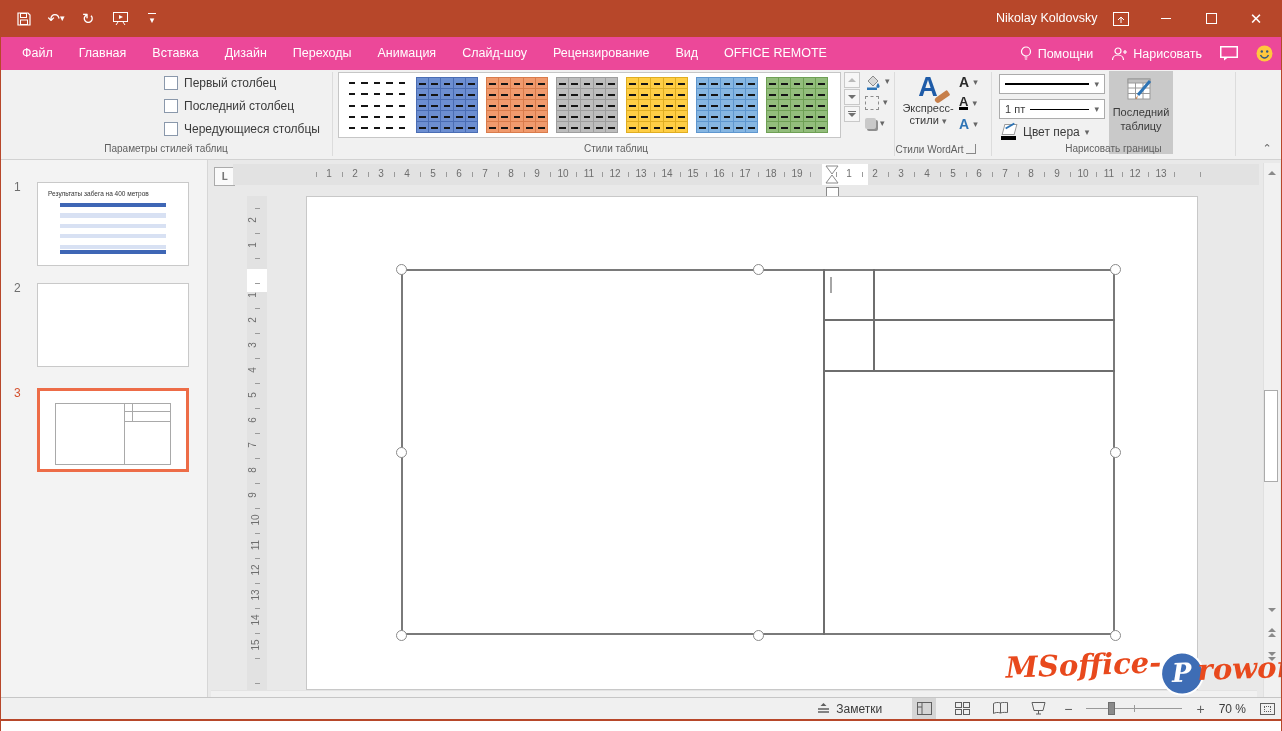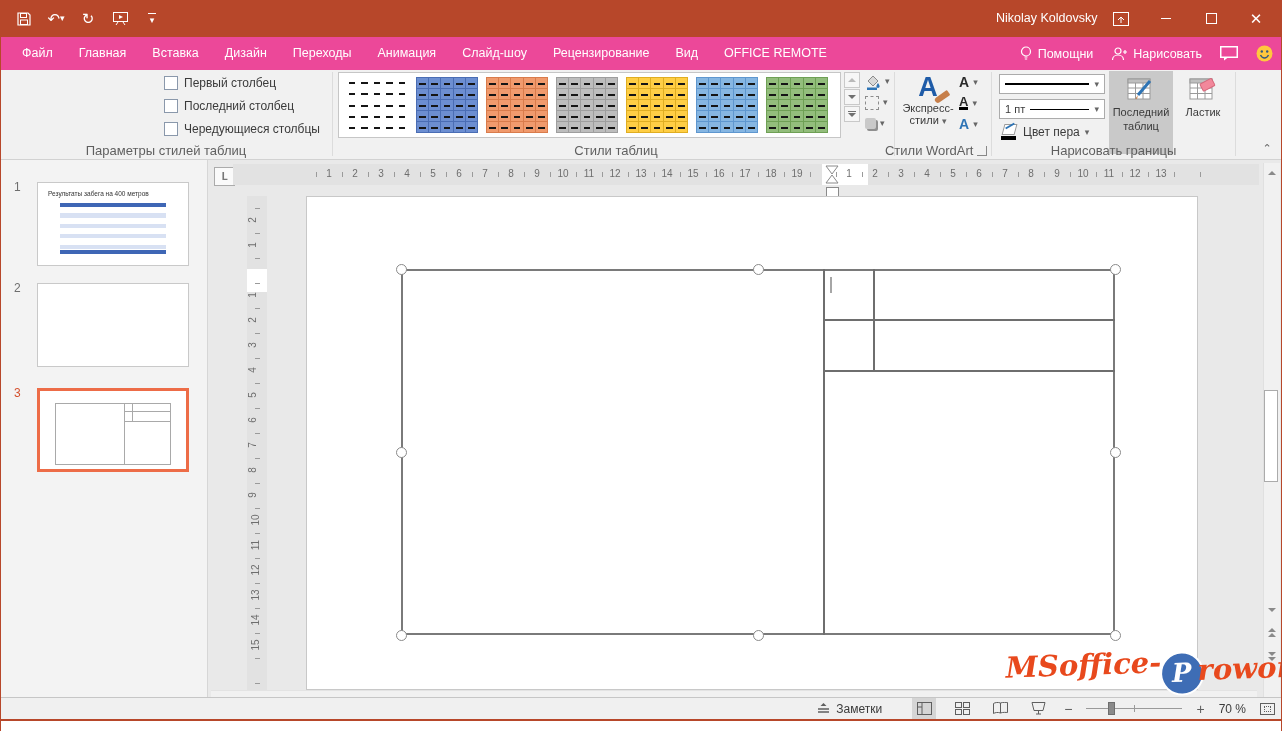--- a/index.html
+++ b/index.html
@@ -27,21 +27,21 @@
   .tabs-main{left:8px;top:0;height:33px;display:flex;}
   .rtab{height:33px;line-height:33px;padding:0 13px;color:#fff;font-size:12.5px;white-space:nowrap;}
   .ctx-tabs{left:822px;top:0;width:158px;height:33px;background:#9E3A21;display:flex;}
   .ctab.active{background:#F1F1F1;color:#C8431F;}
   .tabrow-right{right:10px;top:0;height:33px;display:flex;align-items:center;gap:18px;color:#fff;font-size:12.5px;}
   .tr-item{display:flex;align-items:center;gap:6px;white-space:nowrap;}
 
   
   .ribbon{left:0;top:70px;width:1282px;height:90px;background:#F1F1F1;border-bottom:1px solid #D2D2D2;box-sizing:border-box;}
   .gsep{top:2px;width:1px;height:84px;background:#DCDCDC;}
-  .glabel{top:73px;font-size:13px;color:#5F5F5F;text-align:center;white-space:nowrap;}
+  .glabel{top:73px;font-size:10px;color:#5F5F5F;text-align:center;white-space:nowrap;}
   .cb-col{top:6px;display:flex;flex-direction:column;gap:9px;}
   .cbrow{display:flex;align-items:center;gap:6px;font-size:12px;color:#3B3B3B;white-space:nowrap;}
   .cbbox{width:12px;height:12px;background:#fff;border:1px solid #8A98AB;}
   .gallery{left:337px;top:2px;width:503px;height:66px;background:#fff;border:1px solid #C6C6C6;
            display:flex;align-items:center;gap:8px;padding-left:7px;box-sizing:border-box;}
   .swatch{width:60px;height:54px;display:grid;grid-template-columns:repeat(5,1fr);grid-template-rows:repeat(5,1fr);gap:1px;padding:1px;}
   .swcell{position:relative;}
   .swcell::after{content:"";position:absolute;left:20%;right:20%;top:45%;height:2px;background:#151515;}
   .gal-scroll{left:843px;top:2px;display:flex;flex-direction:column;gap:1px;}
   .gs-btn{width:16px;height:16px;background:#F6F6F6;border:1px solid #C9C9C9;display:flex;align-items:center;justify-content:center;box-sizing:border-box;}
@@ -503,30 +503,21 @@
     </div>
     <div class="abs big-btn draw-btn">
       <svg width="30" height="30" viewBox="0 0 30 30" style="margin-top:4px;">
         <rect x="2" y="4" width="22" height="20" fill="#fff" stroke="#9A9A9A"></rect>
         <rect x="2" y="4" width="22" height="4" fill="#BFBFBF" stroke="#9A9A9A"></rect>
         <path d="M9.5 8v16M17 8v16M2 13h22M2 18.5h22" stroke="#9A9A9A"></path>
         <path d="M12 20L24 6" stroke="#2E74B5" stroke-width="3"></path>
         <path d="M12 20l-2.5 3.5L11 24z" fill="#C77F4A"></path>
       </svg>
       <span>Последний</span>
-      <span>таблиц</span>
-    </div>
-    <div class="abs big-btn erase-btn">
-      <svg width="30" height="30" viewBox="0 0 30 30" style="margin-top:4px;">
-        <rect x="2" y="4" width="22" height="20" fill="#fff" stroke="#9A9A9A"></rect>
-        <rect x="2" y="4" width="22" height="4" fill="#BFBFBF" stroke="#9A9A9A"></rect>
-        <path d="M9.5 8v16M17 8v16M2 13h22M2 18.5h22" stroke="#9A9A9A"></path>
-        <rect x="13" y="6" width="13" height="8" rx="1" transform="rotate(-28 19 10)" fill="#F2889B" stroke="#D5687B"></rect>
-      </svg>
-      <span>Ластик</span>
+      <span>таблицу</span>
     </div>
     <div class="abs glabel" style="left:1000px;width:225px;">Нарисовать границы</div>
     <div class="abs gsep" style="left:1234px;"></div>
     <div class="abs collapse">⌃</div>
   </div>
 
   <div class="abs content-bg"></div>
   <div class="abs panel">
       <div class="slide-num" style="left: 13px; top: 20px;">1</div>
       <div class="thumb" style="top: 22px; height: 84px;">

